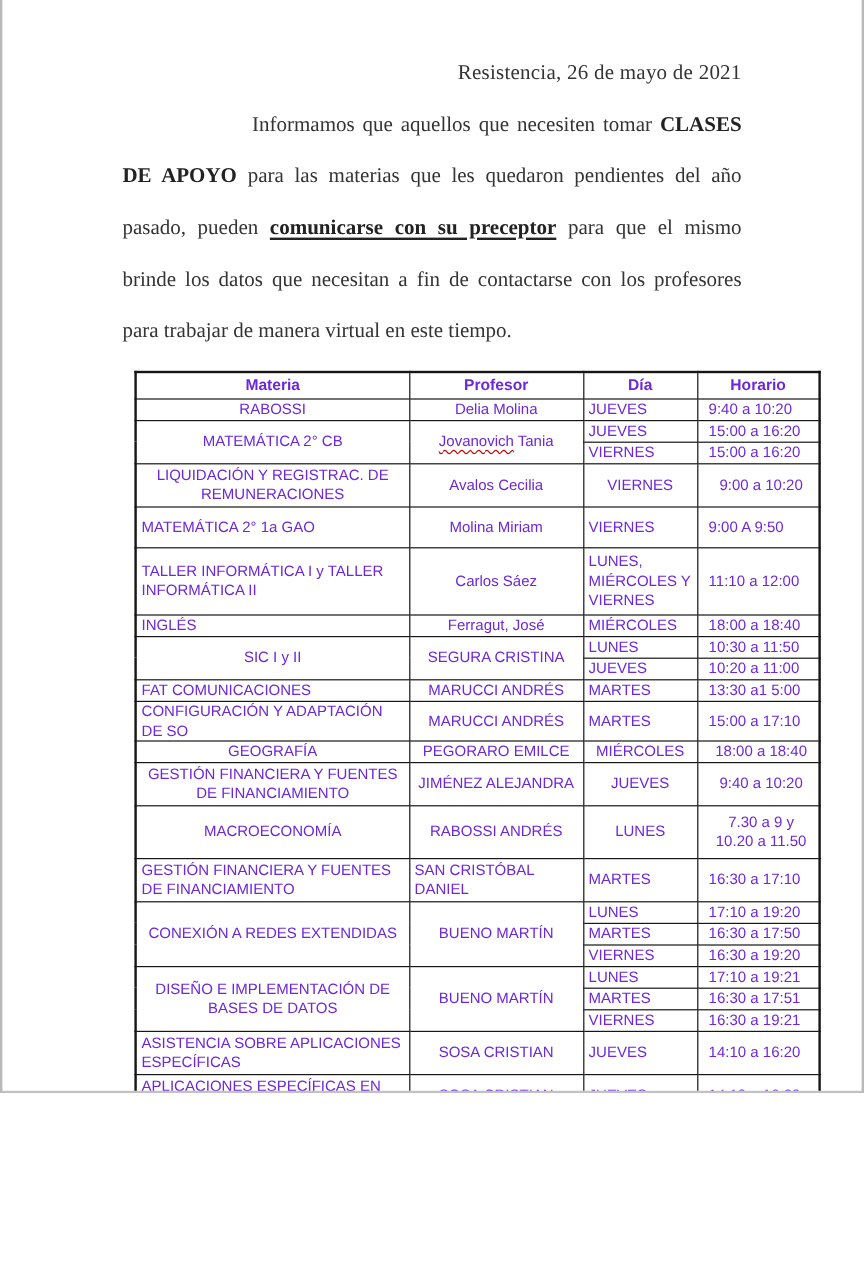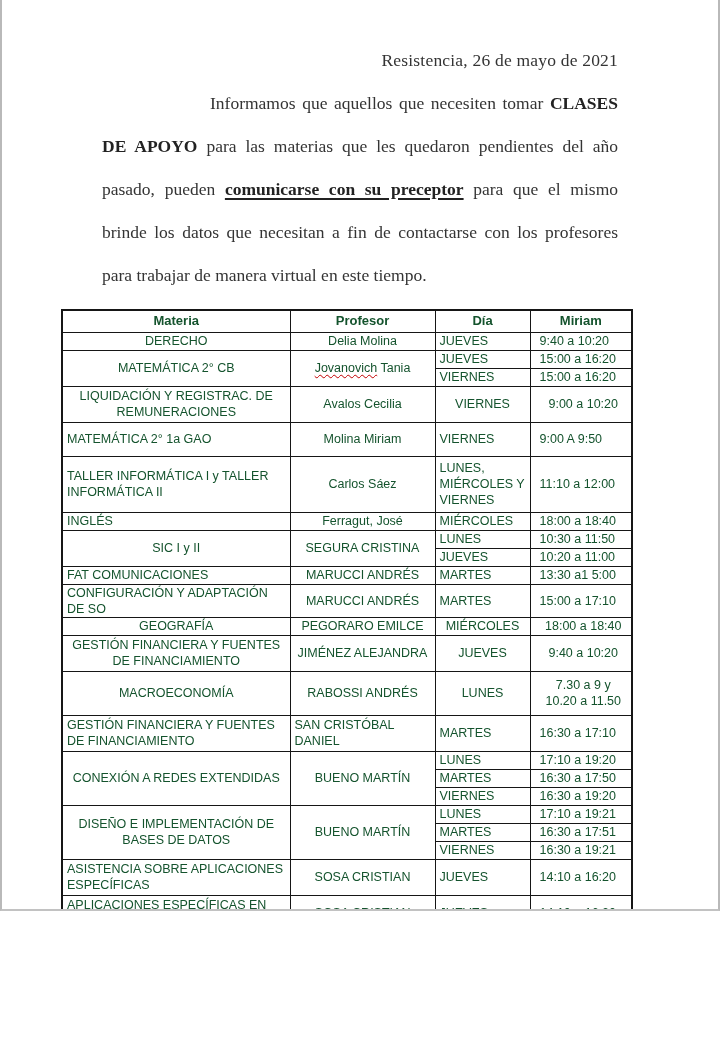--- a/index.html
+++ b/index.html
@@ -34,24 +34,24 @@
   }
   .para1{margin-top:11px; text-indent:108px;}
   .para2{margin-top:0; text-indent:86px;}
   .para b{color:#222;}
   .u-b{font-weight:bold; text-decoration:underline; text-decoration-thickness:2px; text-underline-offset:3px; color:#222;}
   
   table.tbl{
     border-collapse:collapse;
     table-layout:fixed;
     width:570px;
-    margin:12px 0 0 59px;
+    margin:12px 0 0 110px;
     font-family:"Liberation Sans","DejaVu Sans",sans-serif;
     font-size:12.5px;
-    color:#14532d;
+    color:#6d28d9;
     border:2px solid #161616;
   }
   .tbl th,.tbl td{
     border:1.4px solid #161616;
     padding:0 4px;
     line-height:16px;
     overflow:hidden;
     vertical-align:middle;
     box-sizing:border-box;
   }
@@ -87,26 +87,26 @@
       <col style="width:228px">
       <col style="width:145px">
       <col style="width:95px">
       <col style="width:102px">
     </colgroup>
     <thead>
       <tr>
         <th>Materia</th>
         <th>Profesor</th>
         <th>Día</th>
-        <th>Miriam</th>
+        <th>Horario</th>
       </tr>
     </thead>
     <tbody id="tbody">
         <tr style="height: 18px;">
-          <td rowspan="1" class="al-center">DERECHO</td>
+          <td rowspan="1" class="al-center">RABOSSI</td>
           <td rowspan="1" class="al-center">Delia Molina</td>
           <td class="al-left">JUEVES</td>
           <td class="horario al-left">9:40 a 10:20</td>
         </tr>
         <tr style="height: 18px;">
           <td rowspan="2" class="al-center">MATEMÁTICA 2° CB</td>
           <td rowspan="2" class="al-center"><span class="squiggle">Jovanovich</span> Tania</td>
           <td class="al-left">JUEVES</td>
           <td class="horario al-left">15:00 a 16:20</td>
         </tr>

